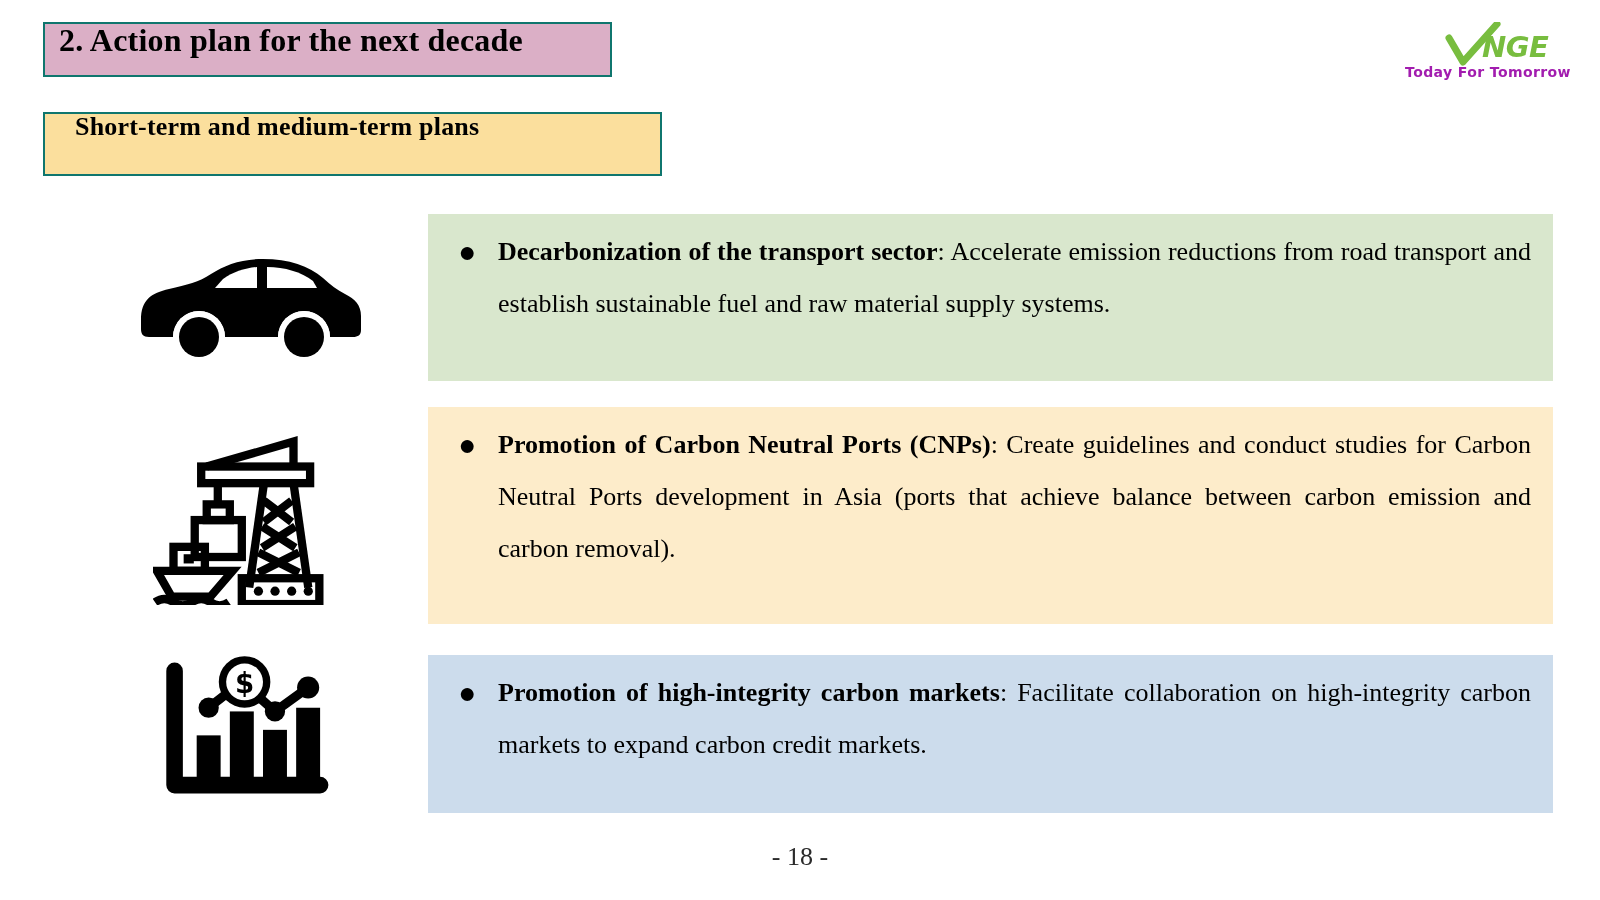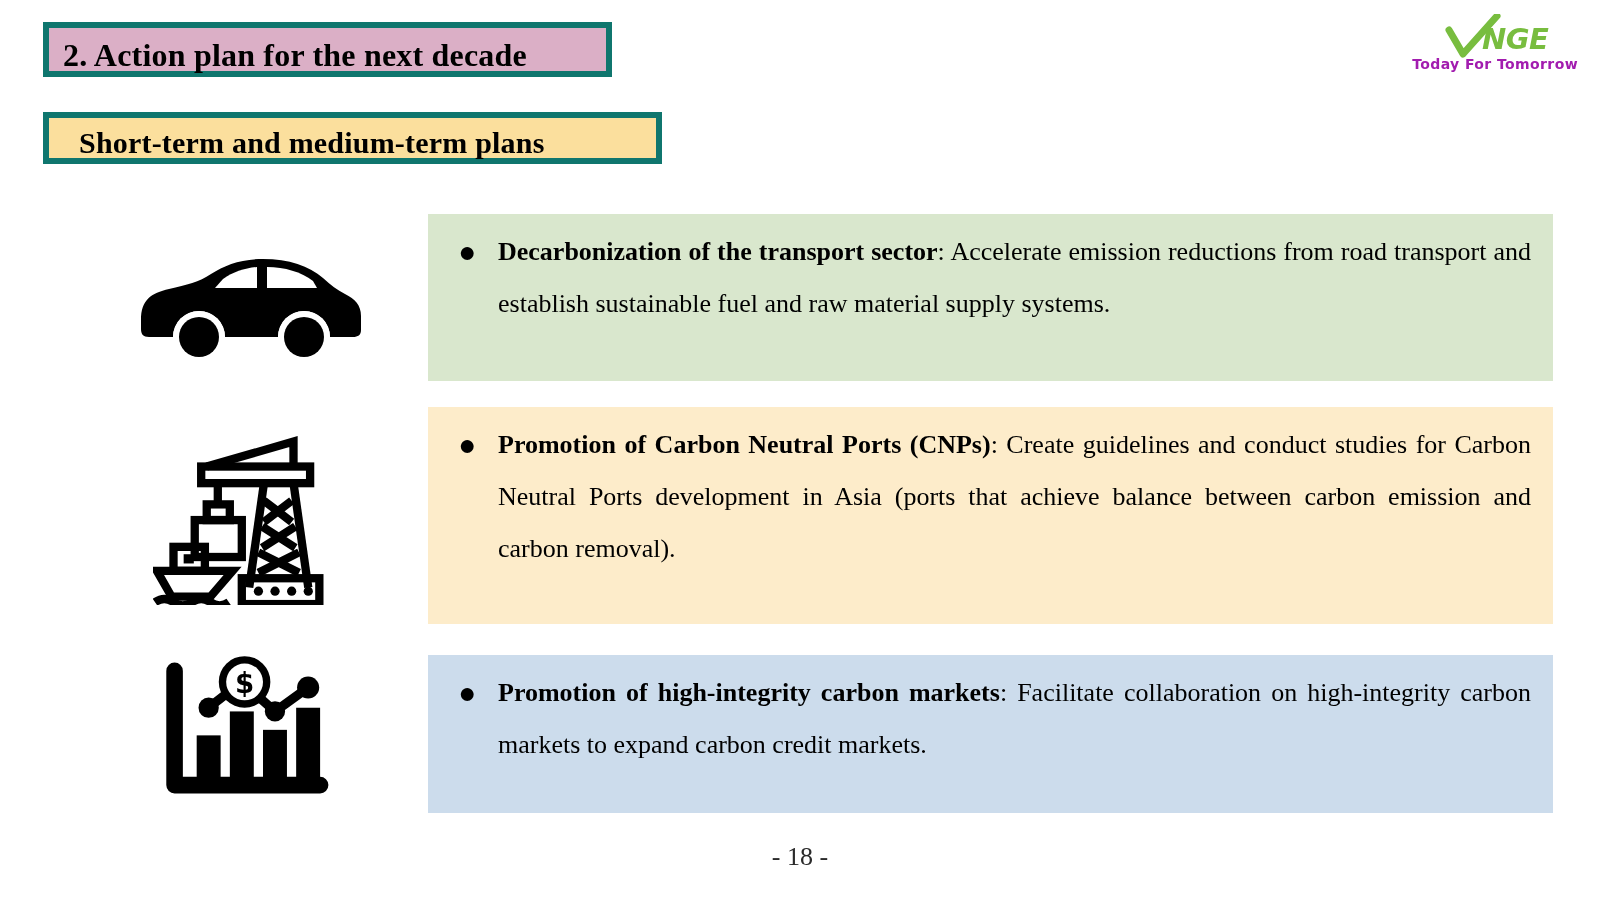--- a/index.html
+++ b/index.html
@@ -22,55 +22,55 @@
     left: 0; top: 0;
     width: 1600px;
     height: 900px;
     background: #ffffff;
   }
 
   
   .ribbon {
     position: absolute;
     box-sizing: border-box;
-    border: 6px solid #0f766e;
-    display: flex;
-    align-items: flex-end;
+    border: 2px solid #0f766e;
+    display: flex;
+    align-items: flex-start;
     font-weight: bold;
     letter-spacing: 0.2px;
     line-height: 1;
     white-space: nowrap;
   }
   #section-title {
     left: 43px;
     top: 22px;
     width: 569px;
     height: 55px;
     background: #dbafc6;
     font-size: 32px;
     padding-left: 14px;
   }
   #subsection-title {
     left: 43px;
     top: 112px;
     width: 619px;
-    height: 52px;
+    height: 64px;
     background: #fbdf9d;
-    font-size: 30px;
+    font-size: 26px;
     padding-left: 30px;
   }
 
   
   #logo {
     position: absolute;
     right: 22px;
-    top: 14px;
+    top: 22px;
     width: 180px;
     height: 70px;
-    text-align: right;
+    text-align: center;
   }
   #logo-mark {
     position: relative;
     height: 44px;
     display: flex;
     align-items: flex-start;
     justify-content: center;
   }
   #logo-check {
     display: block;

